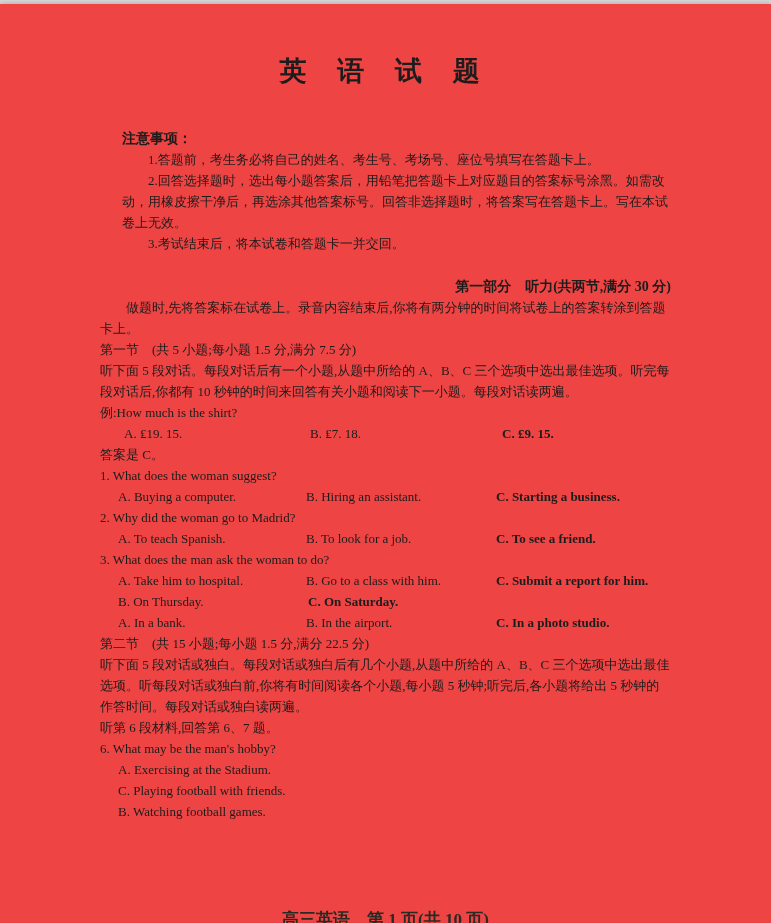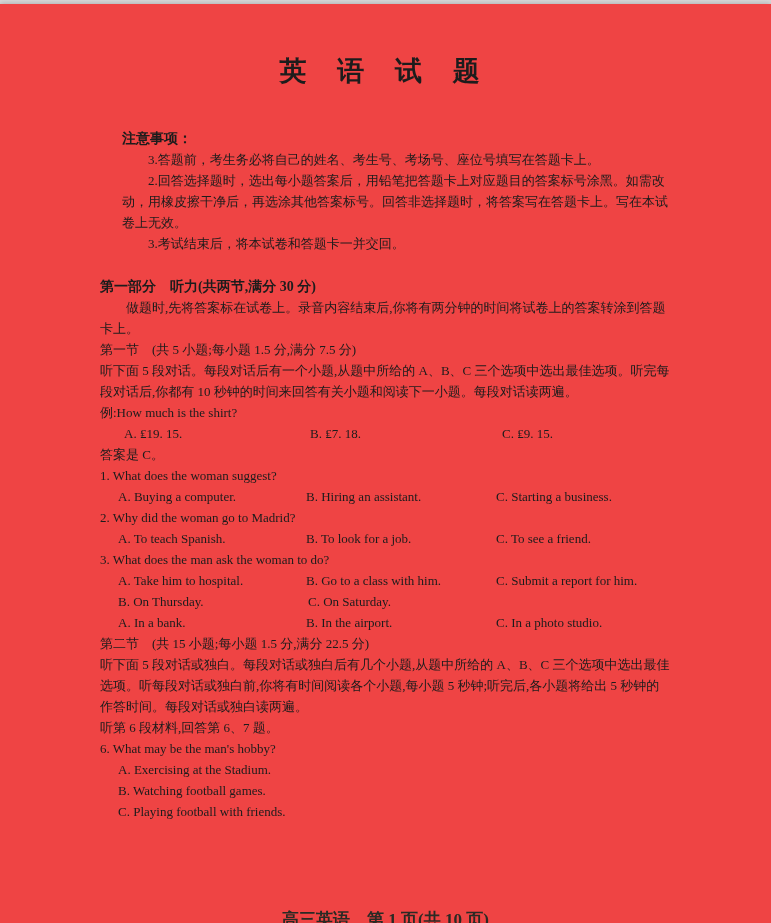--- a/index.html
+++ b/index.html
@@ -23,30 +23,30 @@
     font-size: 27px;
     line-height: 34px;
     font-weight: bold;
     letter-spacing: 12px;
     margin: 6px 0 40px 0;
   }
   .notice { margin-left: 22px; }
   .notice-heading { font-weight: bold; font-size: 14px; }
   .notice-item { text-indent: 2em; }
   .gap-lg { height: 22px; }
-  .part-heading { font-weight: bold; font-size: 14px; }
+  .part-heading { font-weight: bold; font-size: 14px; text-align: right; }
   .para { text-indent: 2em; }
   .plain { text-indent: 0; }
   .opt-row {
     display: flex;
     padding-left: 24px;
   }
   .opt-row .col-a { width: 186px; flex: 0 0 auto; }
   .opt-row .col-b { width: 192px; flex: 0 0 auto; }
-  .opt-row .col-c { flex: 1 1 auto; }
+  .opt-row .col-c { flex: 1 1 auto; font-weight: bold; }
   .q-opts { padding-left: 18px; }
   .q-opts .col-a { width: 188px; }
   .q-opts .col-b { width: 190px; }
   .v-opts { padding-left: 18px; }
   .footer {
     position: absolute;
     bottom: 0;
     left: 0;
     width: 100%;
     text-align: center;
@@ -58,21 +58,21 @@
 </style>
 </head>
 <body>
 
 <div class="page">
 
   <div class="title">英 语 试 题</div>
 
   <div class="notice">
     <div class="notice-heading">注意事项：</div>
-    <div class="notice-item">3.答题前，考生务必将自己的姓名、考生号、考场号、座位号填写在答题卡上。</div>
+    <div class="notice-item">1.答题前，考生务必将自己的姓名、考生号、考场号、座位号填写在答题卡上。</div>
     <div class="notice-item">2.回答选择题时，选出每小题答案后，用铅笔把答题卡上对应题目的答案标号涂黑。如需改动，用橡皮擦干净后，再选涂其他答案标号。回答非选择题时，将答案写在答题卡上。写在本试卷上无效。</div>
     <div class="notice-item">3.考试结束后，将本试卷和答题卡一并交回。</div>
   </div>
 
   <div class="gap-lg"></div>
 
   <div class="part-heading">第一部分　听力(共两节,满分 30 分)</div>
   <div class="para">做题时,先将答案标在试卷上。录音内容结束后,你将有两分钟的时间将试卷上的答案转涂到答题卡上。</div>
 
   <div class="plain">第一节　(共 5 小题;每小题 1.5 分,满分 7.5 分)</div>
@@ -129,20 +129,20 @@
   </div>
 
   <div class="plain">第二节　(共 15 小题;每小题 1.5 分,满分 22.5 分)</div>
   <div class="plain">听下面 5 段对话或独白。每段对话或独白后有几个小题,从题中所给的 A、B、C 三个选项中选出最佳选项。听每段对话或独白前,你将有时间阅读各个小题,每小题 5 秒钟;听完后,各小题将给出 5 秒钟的作答时间。每段对话或独白读两遍。</div>
   <div class="plain">听第 6 段材料,回答第 6、7 题。</div>
 
   <div>
     <div class="plain">6. What may be the man's hobby?</div>
     <div class="v-opts">
       <div>A. Exercising at the Stadium.</div>
+      <div>C. Playing football with friends.</div>
       <div>B. Watching football games.</div>
-      <div>C. Playing football with friends.</div>
     </div>
   </div>
 
   <div class="footer">高三英语　第 1 页(共 10 页)</div>
 
 </div>
 
 </body></html>

